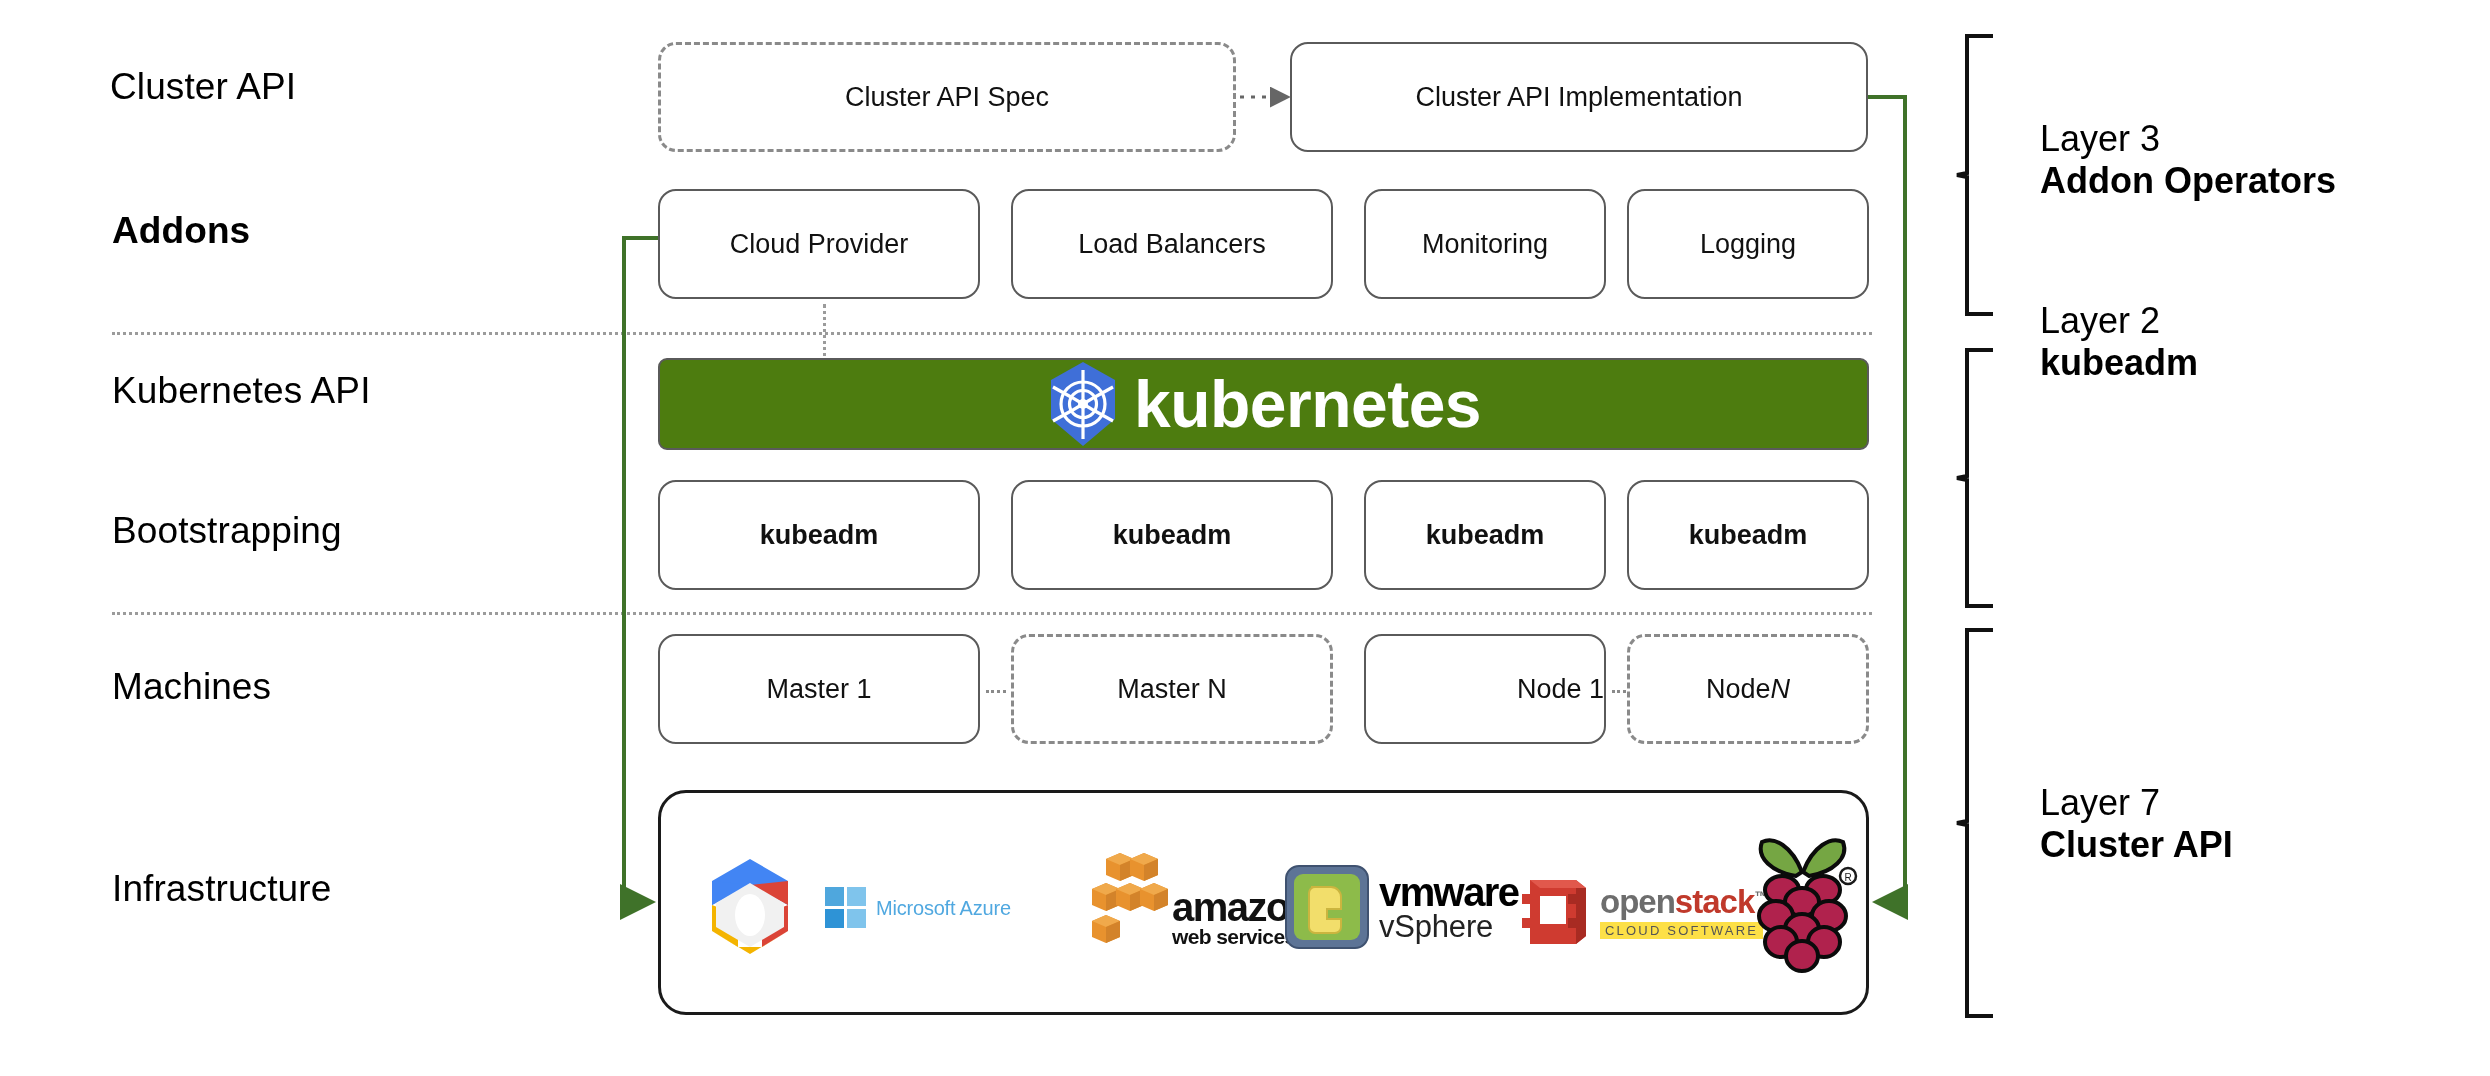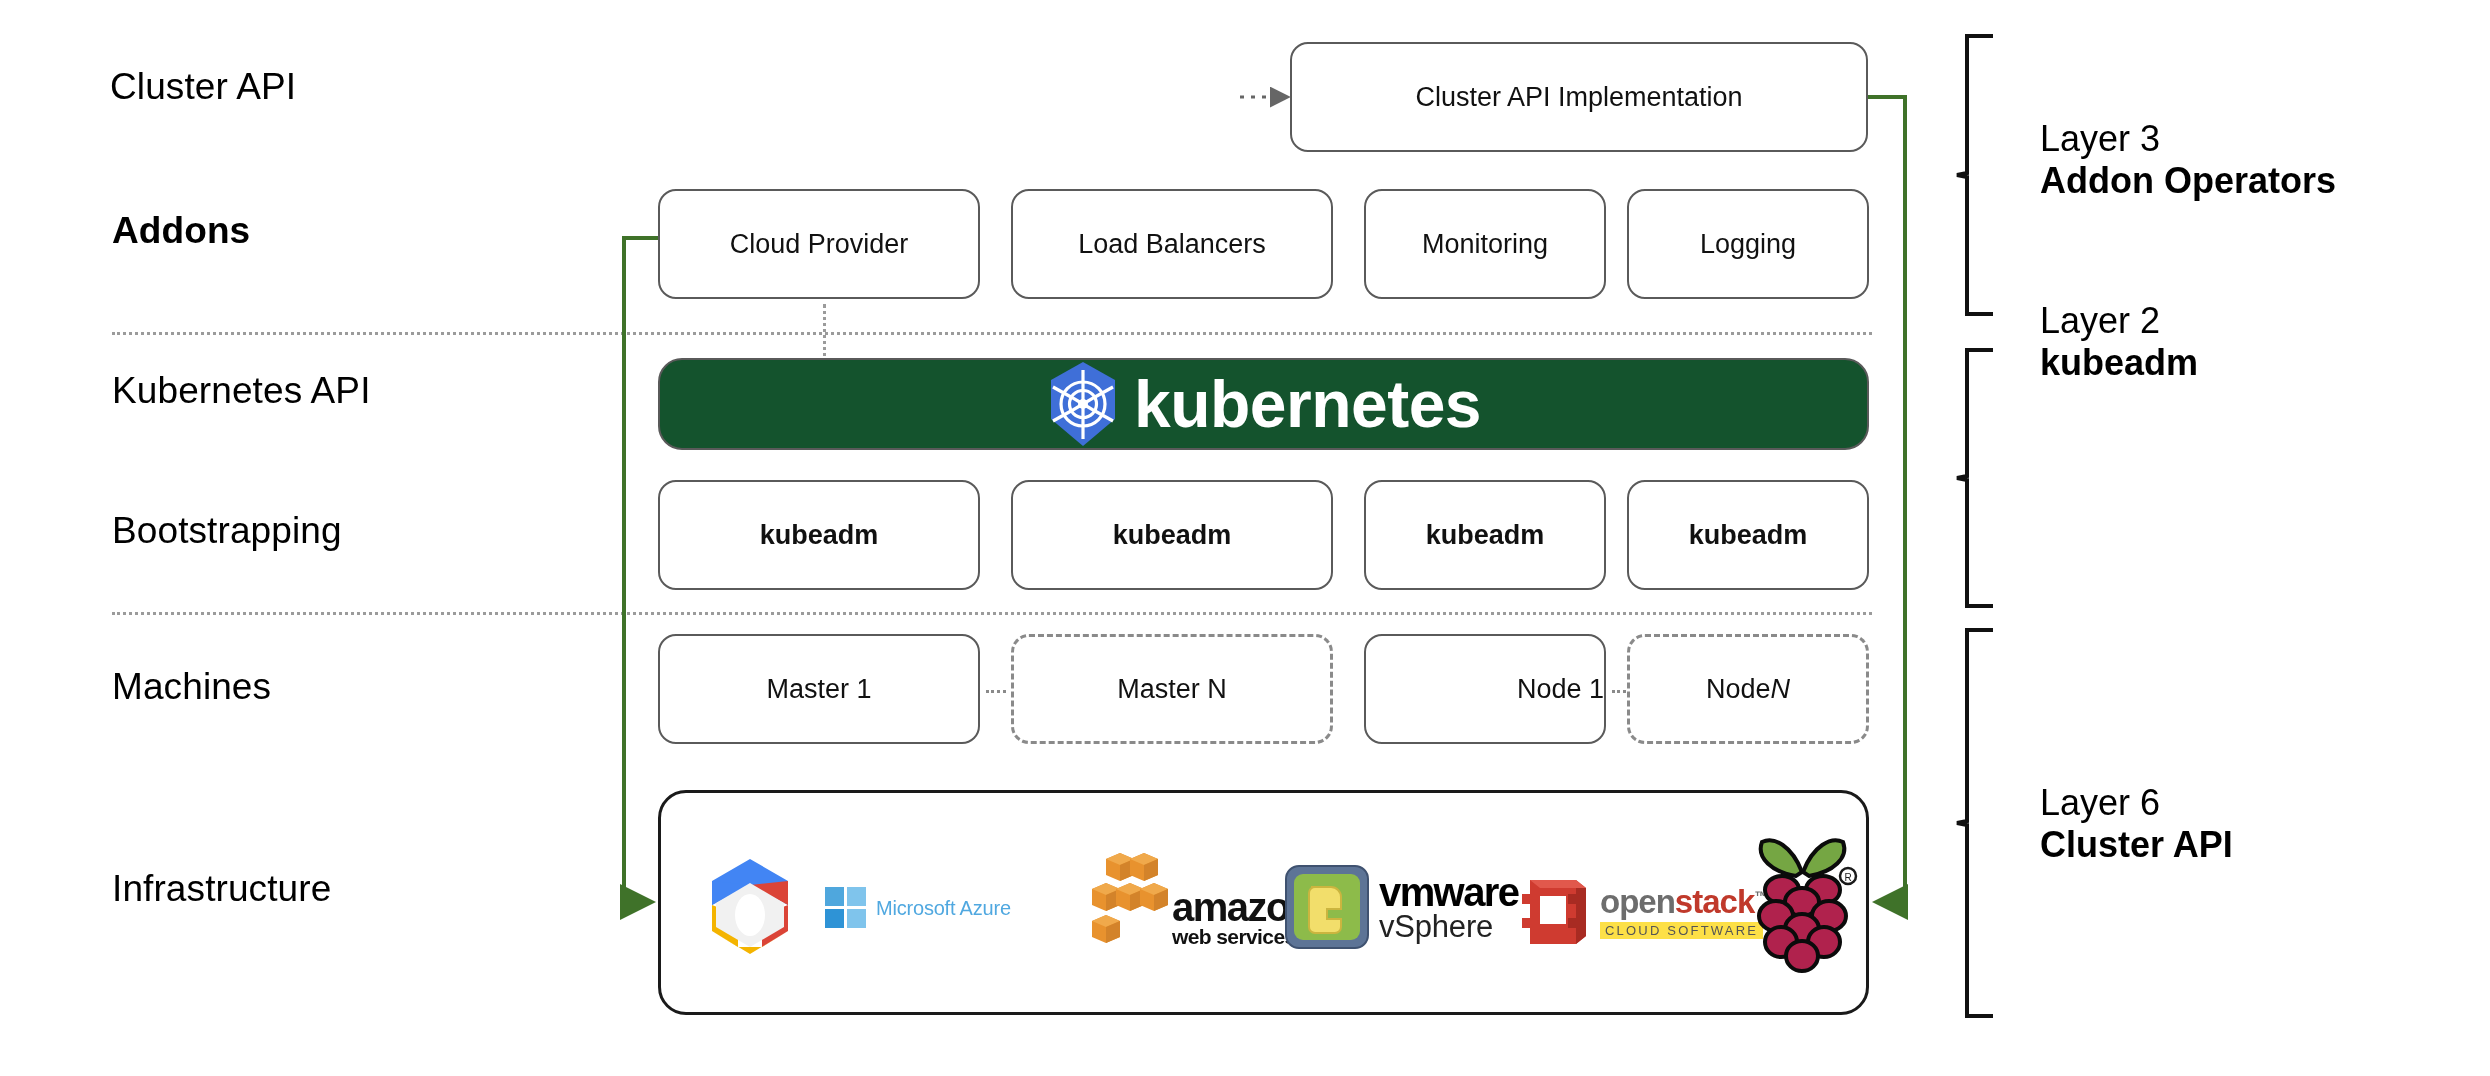--- a/index.html
+++ b/index.html
@@ -53,23 +53,23 @@
   .box.heavy {
     border: 3px solid #1a1a1a;
     border-radius: 28px;
   }
   .box .ital { font-style: italic; }
 
   
   .k8s-bar {
     position: absolute;
     box-sizing: border-box;
-    background: #14532d;
+    background: #4d7c0f;
     border: 2px solid #5a5a5a;
-    border-radius: 24px;
+    border-radius: 9px;
     display: flex;
     align-items: center;
     justify-content: center;
     gap: 14px;
   }
   .k8s-wordmark {
     color: #ffffff;
     font-size: 66px;
     font-weight: bold;
     letter-spacing: -0.5px;
@@ -193,20 +193,23 @@
   <div class="row-label" style="left:112px; top:372px;">Kubernetes API</div>
   <div class="row-label" style="left:112px; top:512px;">Bootstrapping</div>
   <div class="row-label" style="left:112px; top:668px;">Machines</div>
   <div class="row-label" style="left:112px; top:870px;">Infrastructure</div>
 
   <div class="hsep" style="left:112px; top:332px; width:1760px;"></div>
   <div class="hsep" style="left:112px; top:612px; width:1760px;"></div>
 
   <div class="vdot" style="left:823px; top:304px; height:60px;"></div>
 
+  <div class="box dashed" style="left:658px; top:42px; width:578px; height:110px;">
+    <span>Cluster API Spec</span>
+  </div>
 
   <div class="box" style="left:1290px; top:42px; width:578px; height:110px;">
     <span>Cluster API Implementation</span>
   </div>
 
   <div class="box" style="left:658px; top:189px; width:322px; height:110px;">
     <span>Cloud Provider</span>
   </div>
   <div class="box" style="left:1011px; top:189px; width:322px; height:110px;">
     <span>Load Balancers</span>
@@ -430,17 +433,17 @@
   </svg>
   <div class="layer-caption" style="left:2040px; top:300px;">
     <div class="lname">Layer 2</div>
     <div class="lbold">kubeadm</div>
   </div>
 
   <svg class="bracket" style="left:1955px; top:628px; width:60px; height:390px;" aria-hidden="true">
     <path d="M38,2 L12,2 L12,193 L2,195 L12,197 L12,388 L38,388" fill="none" stroke="#111111" stroke-width="4" stroke-linejoin="miter"></path>
   </svg>
   <div class="layer-caption" style="left:2040px; top:782px;">
-    <div class="lname">Layer 6</div>
+    <div class="lname">Layer 7</div>
     <div class="lbold">Cluster API</div>
   </div>
 
 </div>
 
 </body></html>

